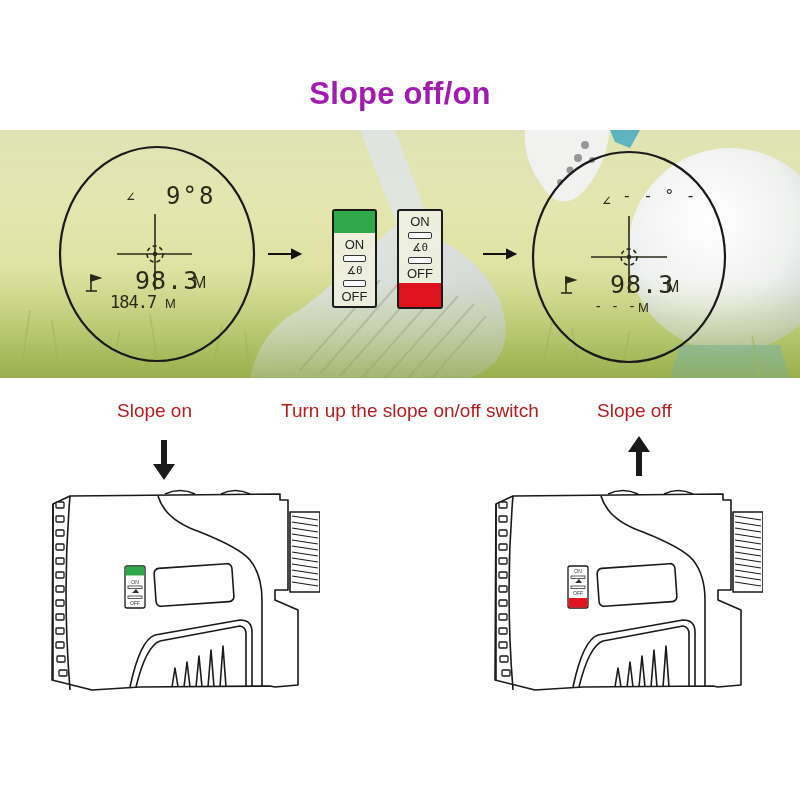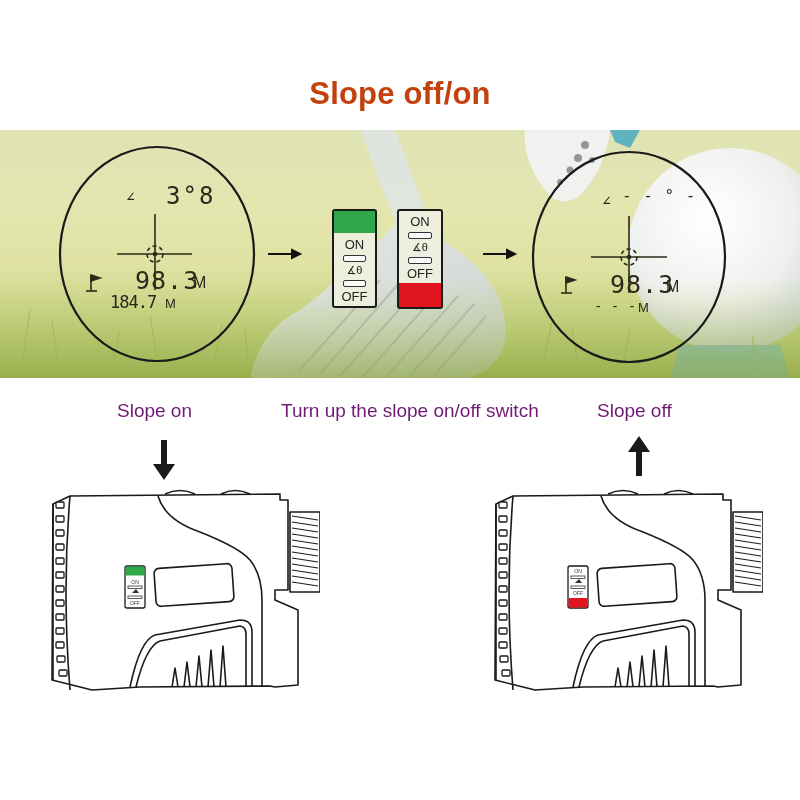--- a/index.html
+++ b/index.html
@@ -1,27 +1,27 @@
 <!DOCTYPE html>
 <html><head>
 <meta charset="utf-8">
 <style>
   html, body { margin: 0; padding: 0; background: #ffffff; }
   body { width: 800px; height: 800px; position: relative; overflow: hidden; font-family: "Liberation Sans", sans-serif; color: #1a1a1a; }
-  .title { position: absolute; top: 76px; left: 0; width: 800px; text-align: center; font-size: 31px; font-weight: bold; letter-spacing: 0.2px; color: #c2410c; }
+  .title { position: absolute; top: 76px; left: 0; width: 800px; text-align: center; font-size: 31px; font-weight: bold; letter-spacing: 0.2px; color: #a21caf; }
   .photo { position: absolute; left: 0; top: 130px; width: 800px; height: 248px; overflow: hidden;
     background: linear-gradient(180deg, #dfe3b4 0%, #e4e6b0 30%, #dfe2a2 55%, #c9d486 75%, #aebf62 100%); }
   .photo svg { position: absolute; left: 0; top: 0; }
   .lcd { position: absolute; font-family: "DejaVu Sans Mono", monospace; color: #2a2a1a; }
   .switch { position: absolute; border: 2px solid #1a1a1a; border-radius: 3px; background: rgba(238,240,222,0.92); box-sizing: border-box; }
   .switch .cap { position: absolute; left: 0; right: 0; }
   .switch .lbl { position: absolute; left: 0; right: 0; text-align: center; font-size: 13px; color: #222; }
   .switch .bar { position: absolute; left: 9px; right: 9px; height: 5px; border: 1.2px solid #333; border-radius: 2px; background: #fafafa; }
   .switch .ang { position: absolute; left: 0; right: 0; text-align: center; font-size: 11px; color: #222; }
-  .caption { position: absolute; top: 400px; font-size: 19px; color: #701a75; }
+  .caption { position: absolute; top: 400px; font-size: 19px; color: #b91c1c; }
   .arrow { position: absolute; }
 </style>
 </head>
 <body>
 
 <div class="title">Slope off/on</div>
 
 <div class="photo">
   <svg width="800" height="248" viewBox="0 0 800 248">
     <defs>
@@ -112,21 +112,21 @@
       <line x1="268" y1="124" x2="292" y2="124"></line>
         <path d="M292 120 L300 124 L292 128 Z"></path>
     </g>
     <g stroke="#111" stroke-width="2" fill="#111">
       <line x1="483" y1="124" x2="507" y2="124"></line>
         <path d="M507 120 L515 124 L507 128 Z"></path>
     </g>
   </svg>
 
   <div class="lcd" style="left:126px; top:58px; font-size:15px;">∠</div>
-  <div class="lcd" style="left:166px; top:52px; font-size:24px; letter-spacing:2px;">3°8</div>
+  <div class="lcd" style="left:166px; top:52px; font-size:24px; letter-spacing:2px;">9°8</div>
   <div class="lcd" style="left:135px; top:136px; font-size:25px; letter-spacing:1px;">98.3</div>
   <div class="lcd" style="left:193px; top:144px; font-size:16px; font-family:'Liberation Sans',sans-serif;">M</div>
   <div class="lcd" style="left:110px; top:162px; font-size:17px; letter-spacing:-1px;">184.7</div>
   <div class="lcd" style="left:165px; top:166px; font-size:13px; font-family:'Liberation Sans',sans-serif;">M</div>
 
   <div class="lcd" style="left:602px; top:62px; font-size:15px;">∠</div>
   <div class="lcd" style="left:622px; top:56px; font-size:16px; letter-spacing:1px;">- - ° -</div>
   <div class="lcd" style="left:610px; top:140px; font-size:25px; letter-spacing:1px;">98.3</div>
   <div class="lcd" style="left:666px; top:148px; font-size:16px; font-family:'Liberation Sans',sans-serif;">M</div>
   <div class="lcd" style="left:594px; top:168px; font-size:14px;">- - -</div>

